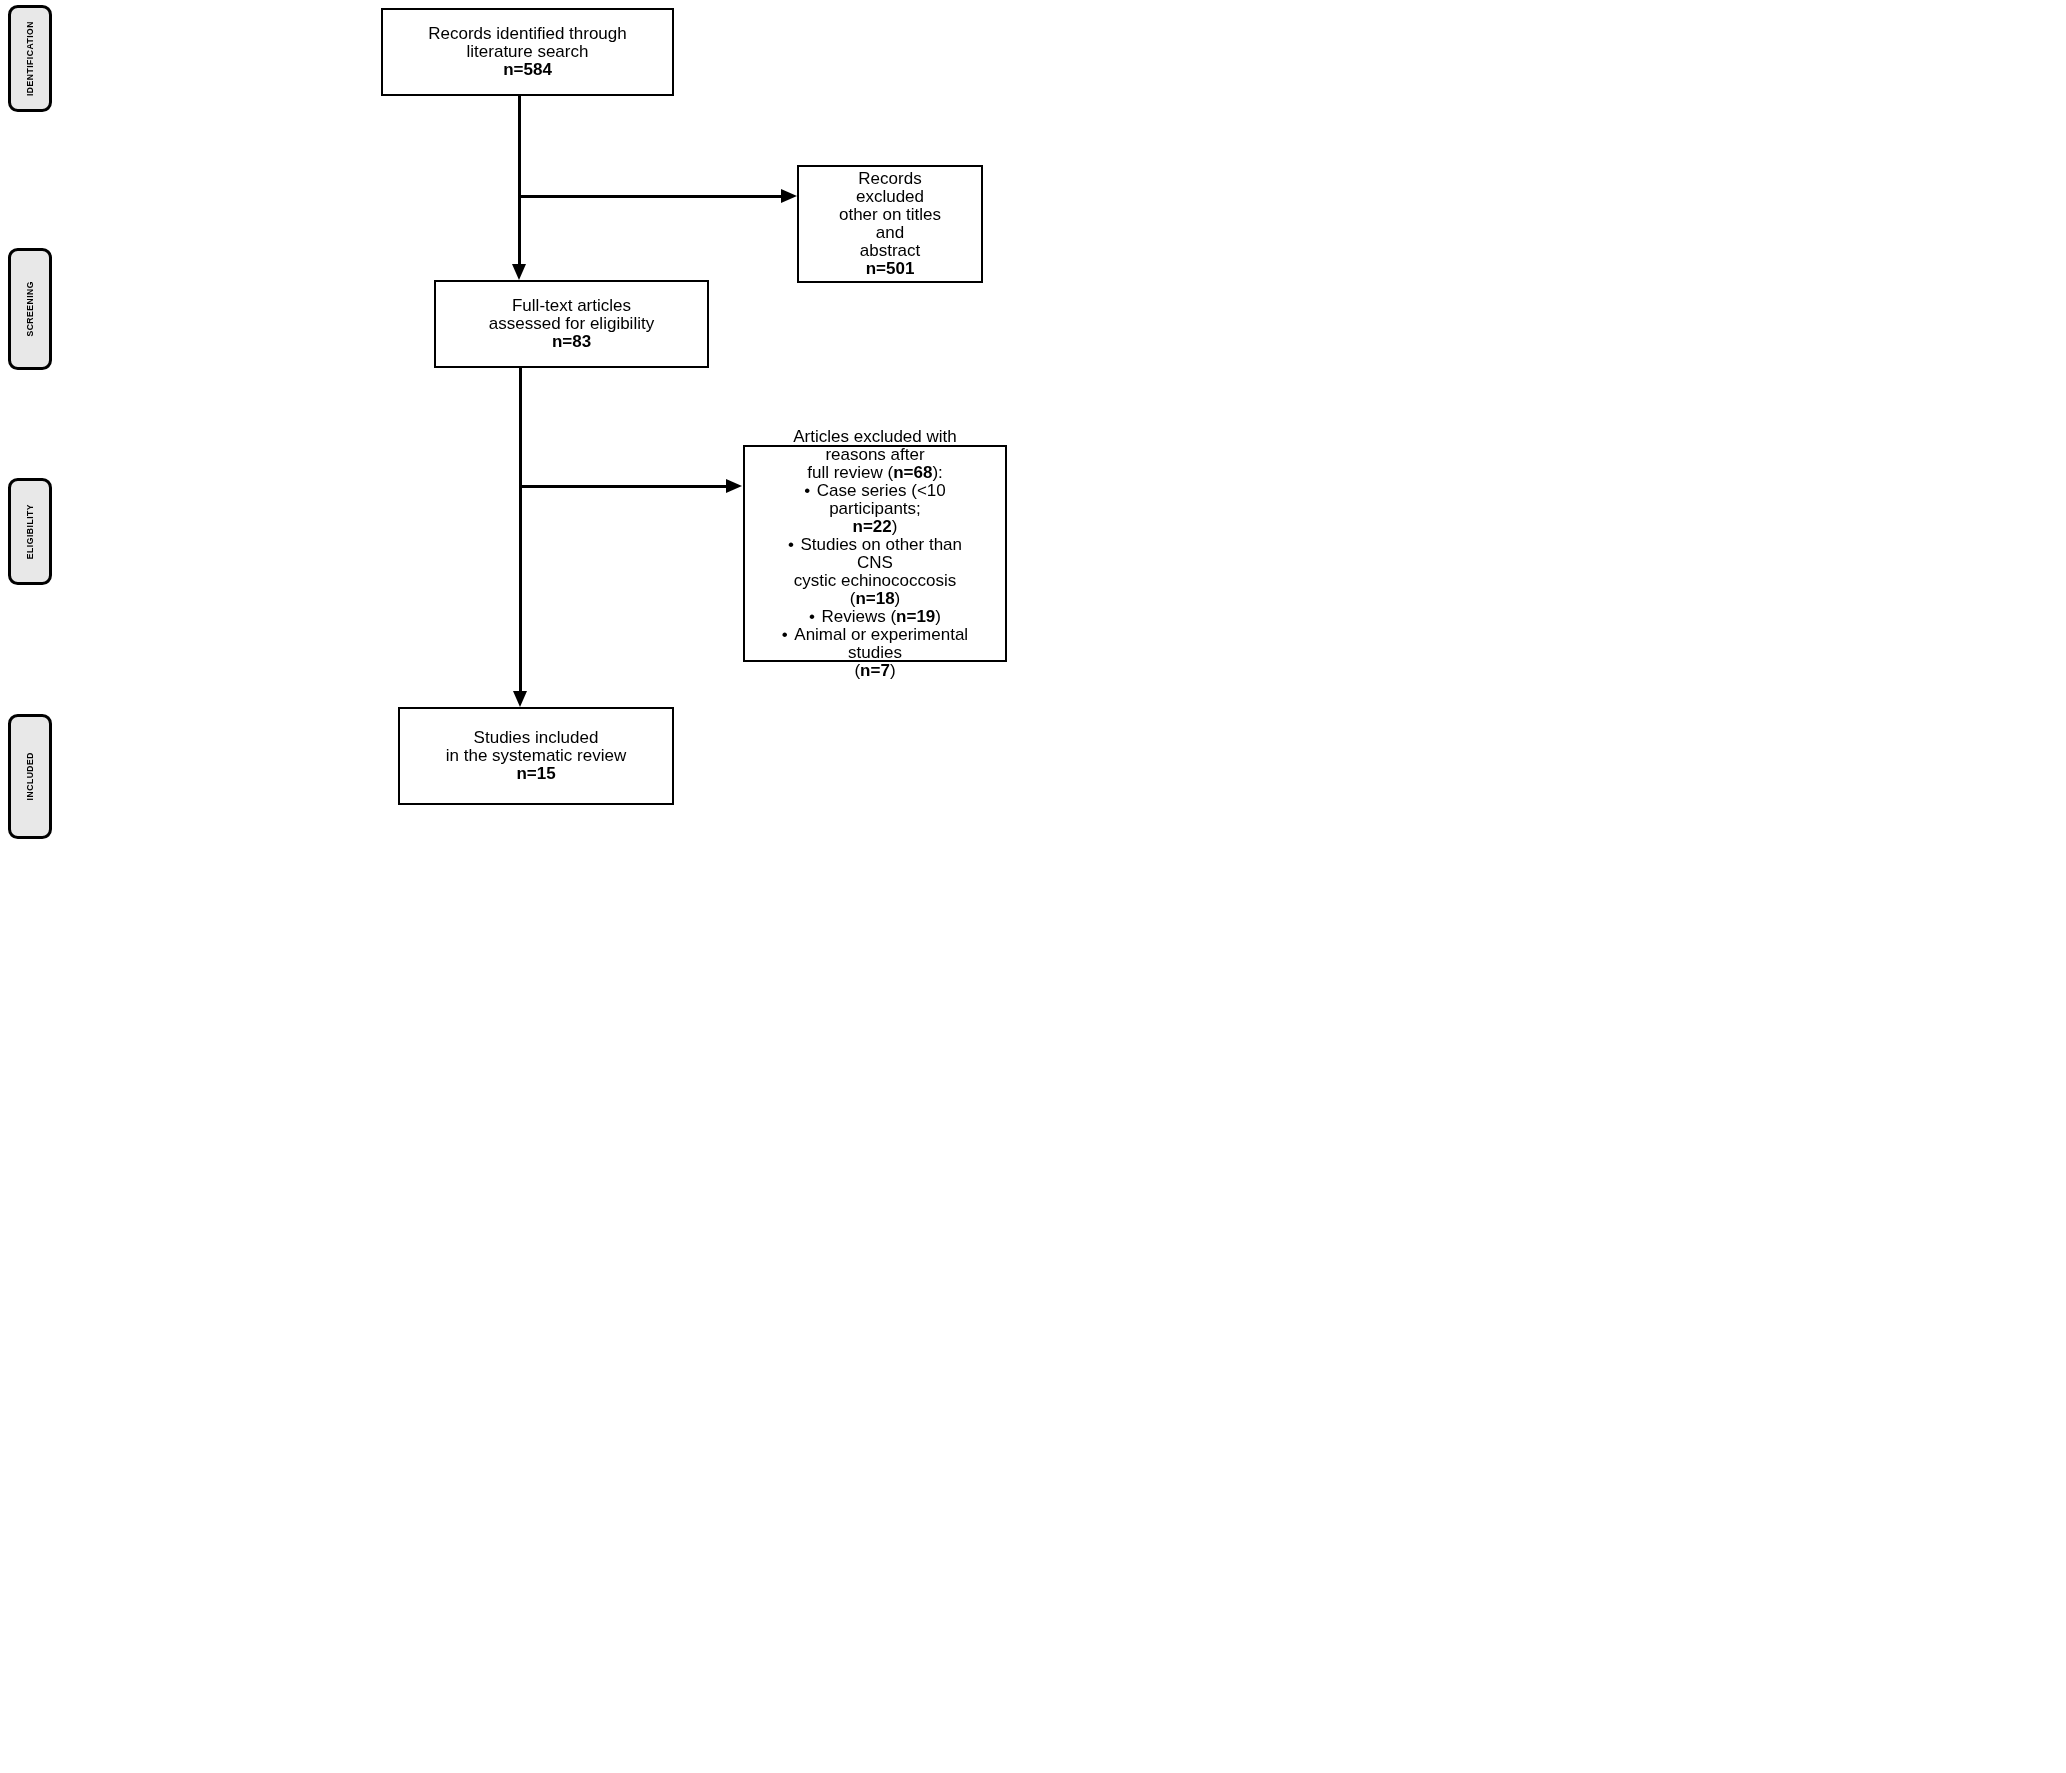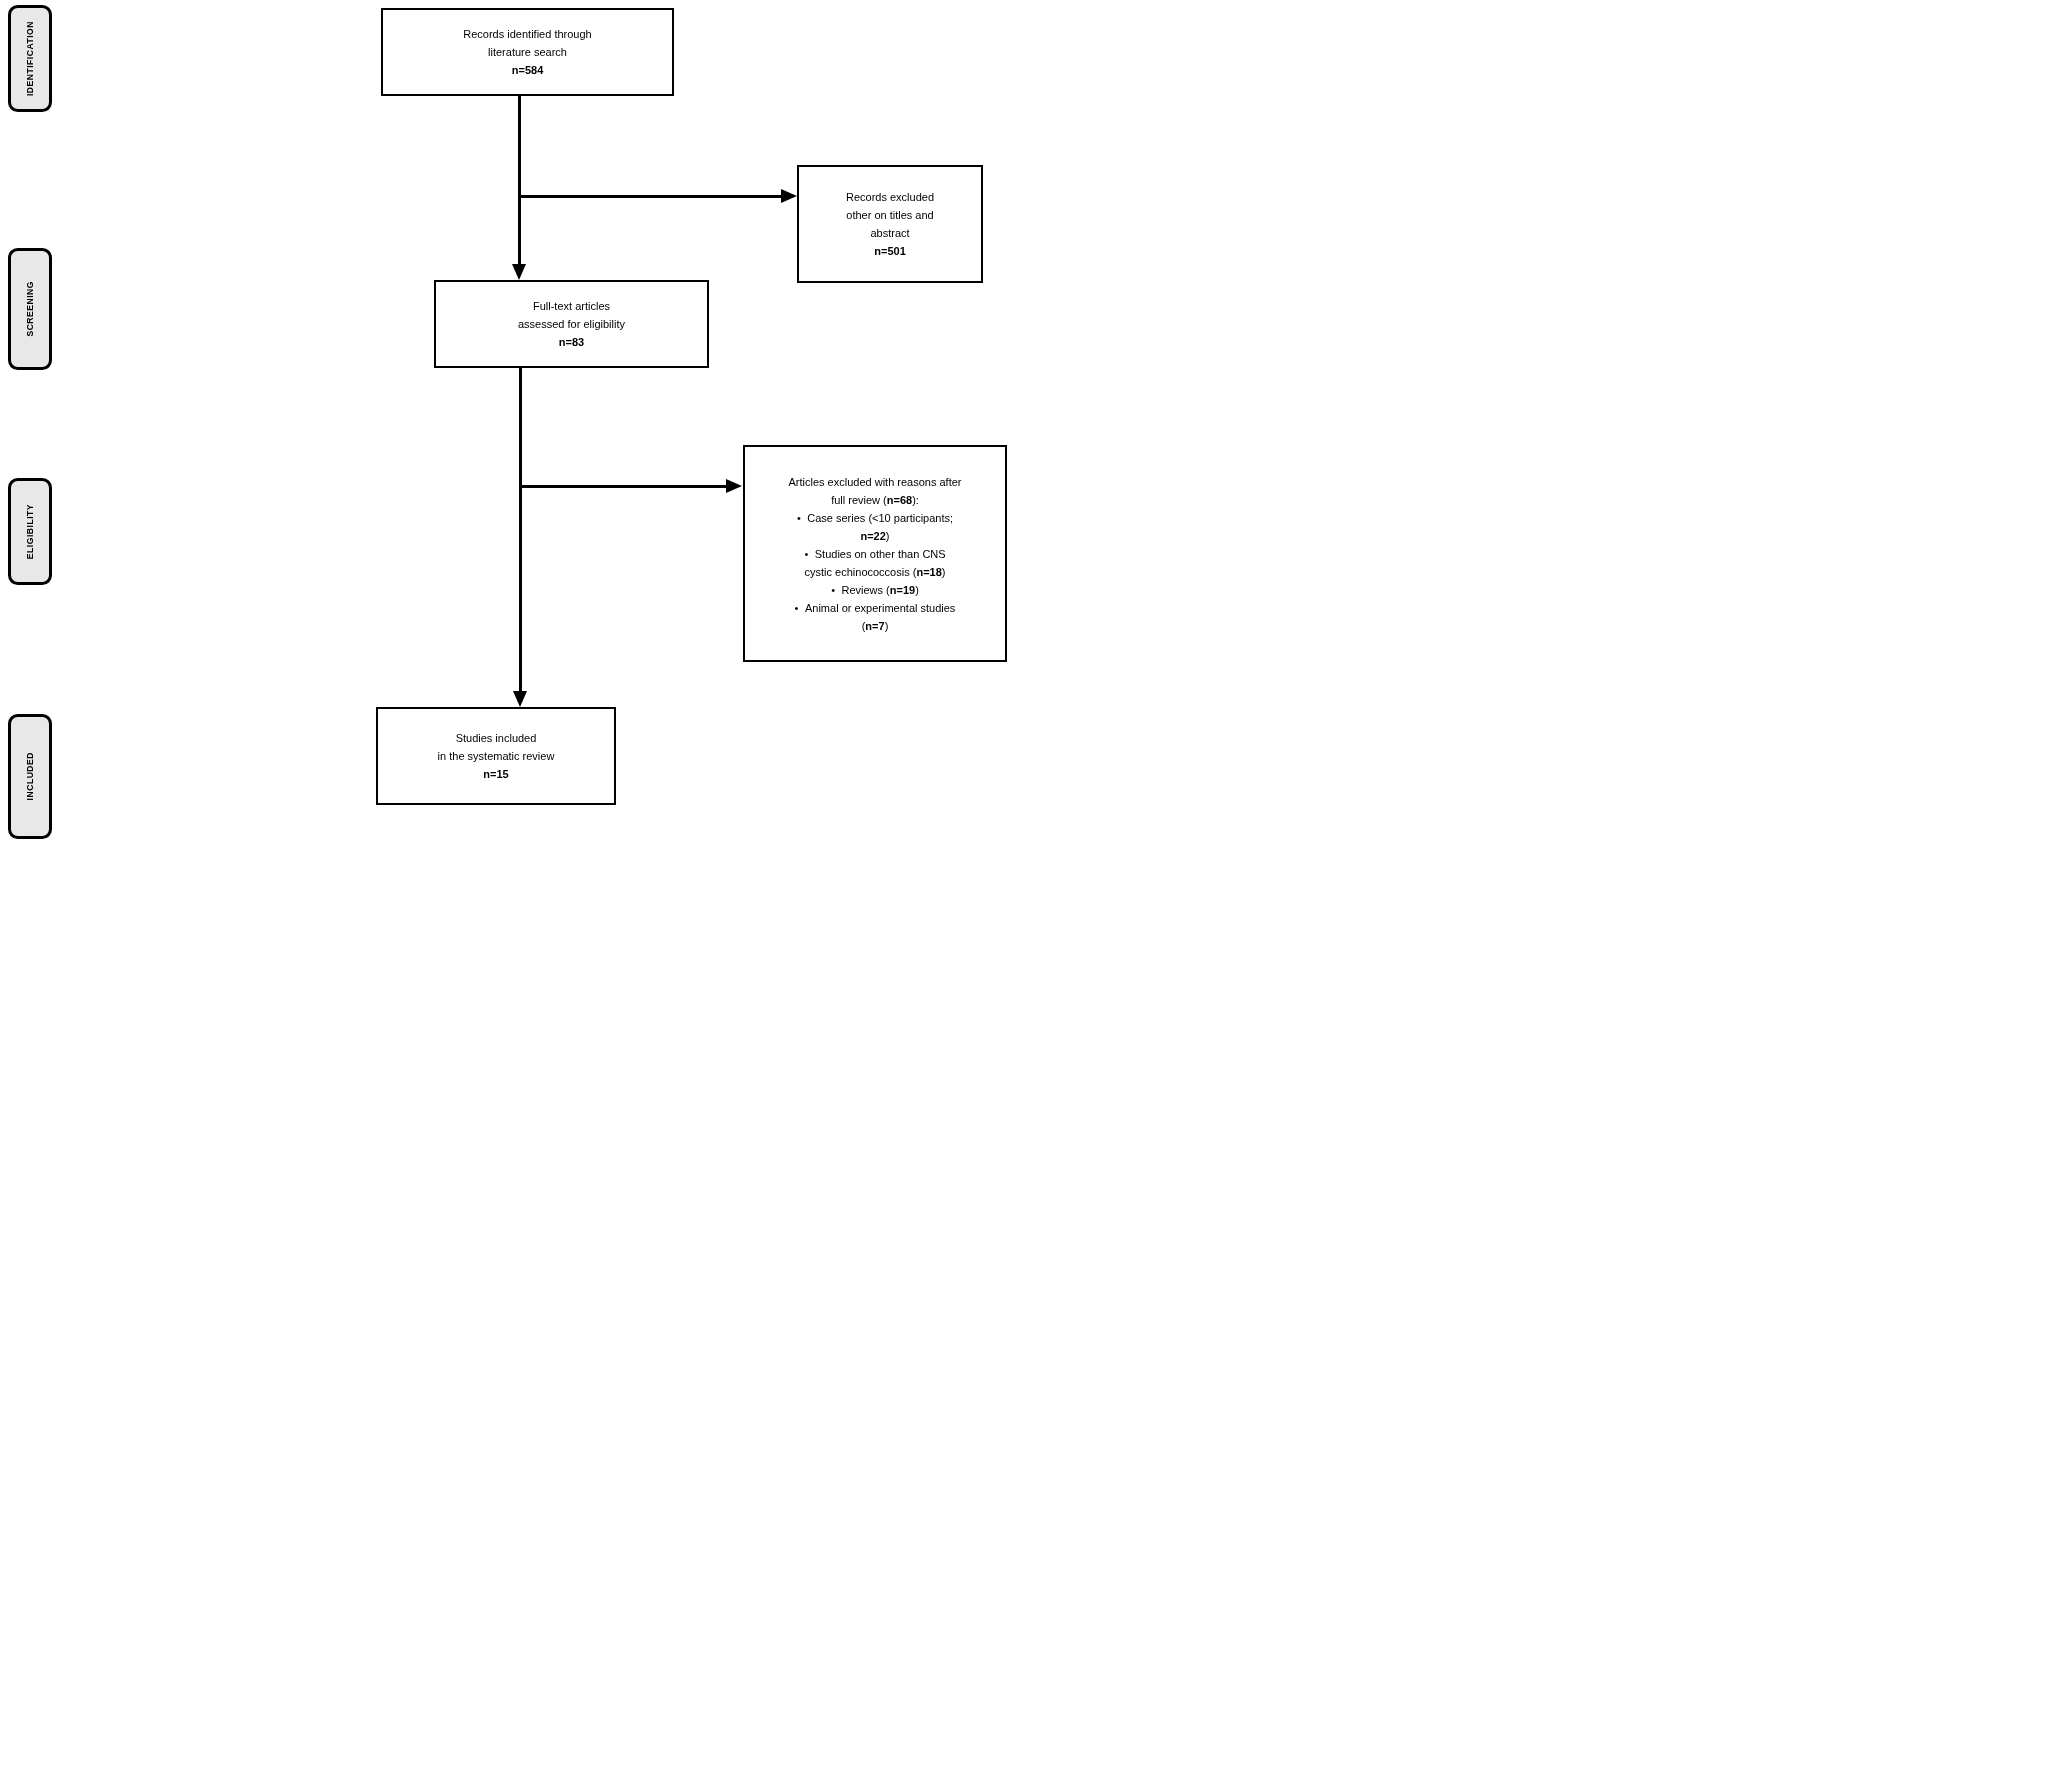--- a/index.html
+++ b/index.html
@@ -7,21 +7,21 @@
           font-family:"Liberation Sans","DejaVu Sans",sans-serif;color:#000;}
   
   .stage{position:absolute;left:8px;width:44px;background:#e8e8e8;
          border:3.2px solid #000;border-radius:9.7px;box-sizing:border-box;
          display:flex;align-items:center;justify-content:center;}
   .stage-text{writing-mode:vertical-rl;transform:rotate(180deg);
               font-weight:bold;font-size:8.6px;letter-spacing:0.5px;white-space:nowrap;}
   
   .box{position:absolute;background:#fff;border:2.7px solid #000;box-sizing:border-box;
        display:flex;align-items:center;justify-content:center;text-align:center;}
-  .box-inner{width:100%;padding:0 7px;font-size:11px;line-height:18px;}
+  .box-inner{width:100%;padding:0 25px;font-size:17px;line-height:18px;}
   .line{display:block;}
   .bold{font-weight:bold;}
   .bbline{display:block;}
   .bullet{display:inline-block;margin-right:6.5px;}
   
   .vline{position:absolute;width:3.2px;background:#000;}
   .hline{position:absolute;height:3.2px;background:#000;}
   .arrow-down{position:absolute;width:0;height:0;
               border-left:7.6px solid transparent;border-right:7.6px solid transparent;
               border-top:16px solid #000;}
@@ -79,21 +79,21 @@
       <span class="bbline"><span class="bullet">•</span><span>Case series (&lt;10 participants;</span></span>
       <span class="bbline"><span class="bold">n=22</span><span>)</span></span>
       <span class="bbline"><span class="bullet">•</span><span>Studies on other than CNS</span></span>
       <span class="bbline"><span>cystic echinococcosis (</span><span class="bold">n=18</span><span>)</span></span>
       <span class="bbline"><span class="bullet">•</span><span>Reviews (</span><span class="bold">n=19</span><span>)</span></span>
       <span class="bbline"><span class="bullet">•</span><span>Animal or experimental studies</span></span>
       <span class="bbline"><span>(</span><span class="bold">n=7</span><span>)</span></span>
     </div>
   </div>
 
-  <div class="box" style="left:376px;top:707px;width:240px;height:98px;">
+  <div class="box" style="left:398px;top:707px;width:276px;height:98px;">
     <div class="box-inner">
       <span class="line">Studies included</span>
       <span class="line">in the systematic review</span>
       <span class="line bold">n=15</span>
     </div>
   </div>
 
   <div class="vline" style="left:518px;top:96px;height:168px;"></div>
   <div class="arrow-down" style="left:512px;top:264px;"></div>
 

